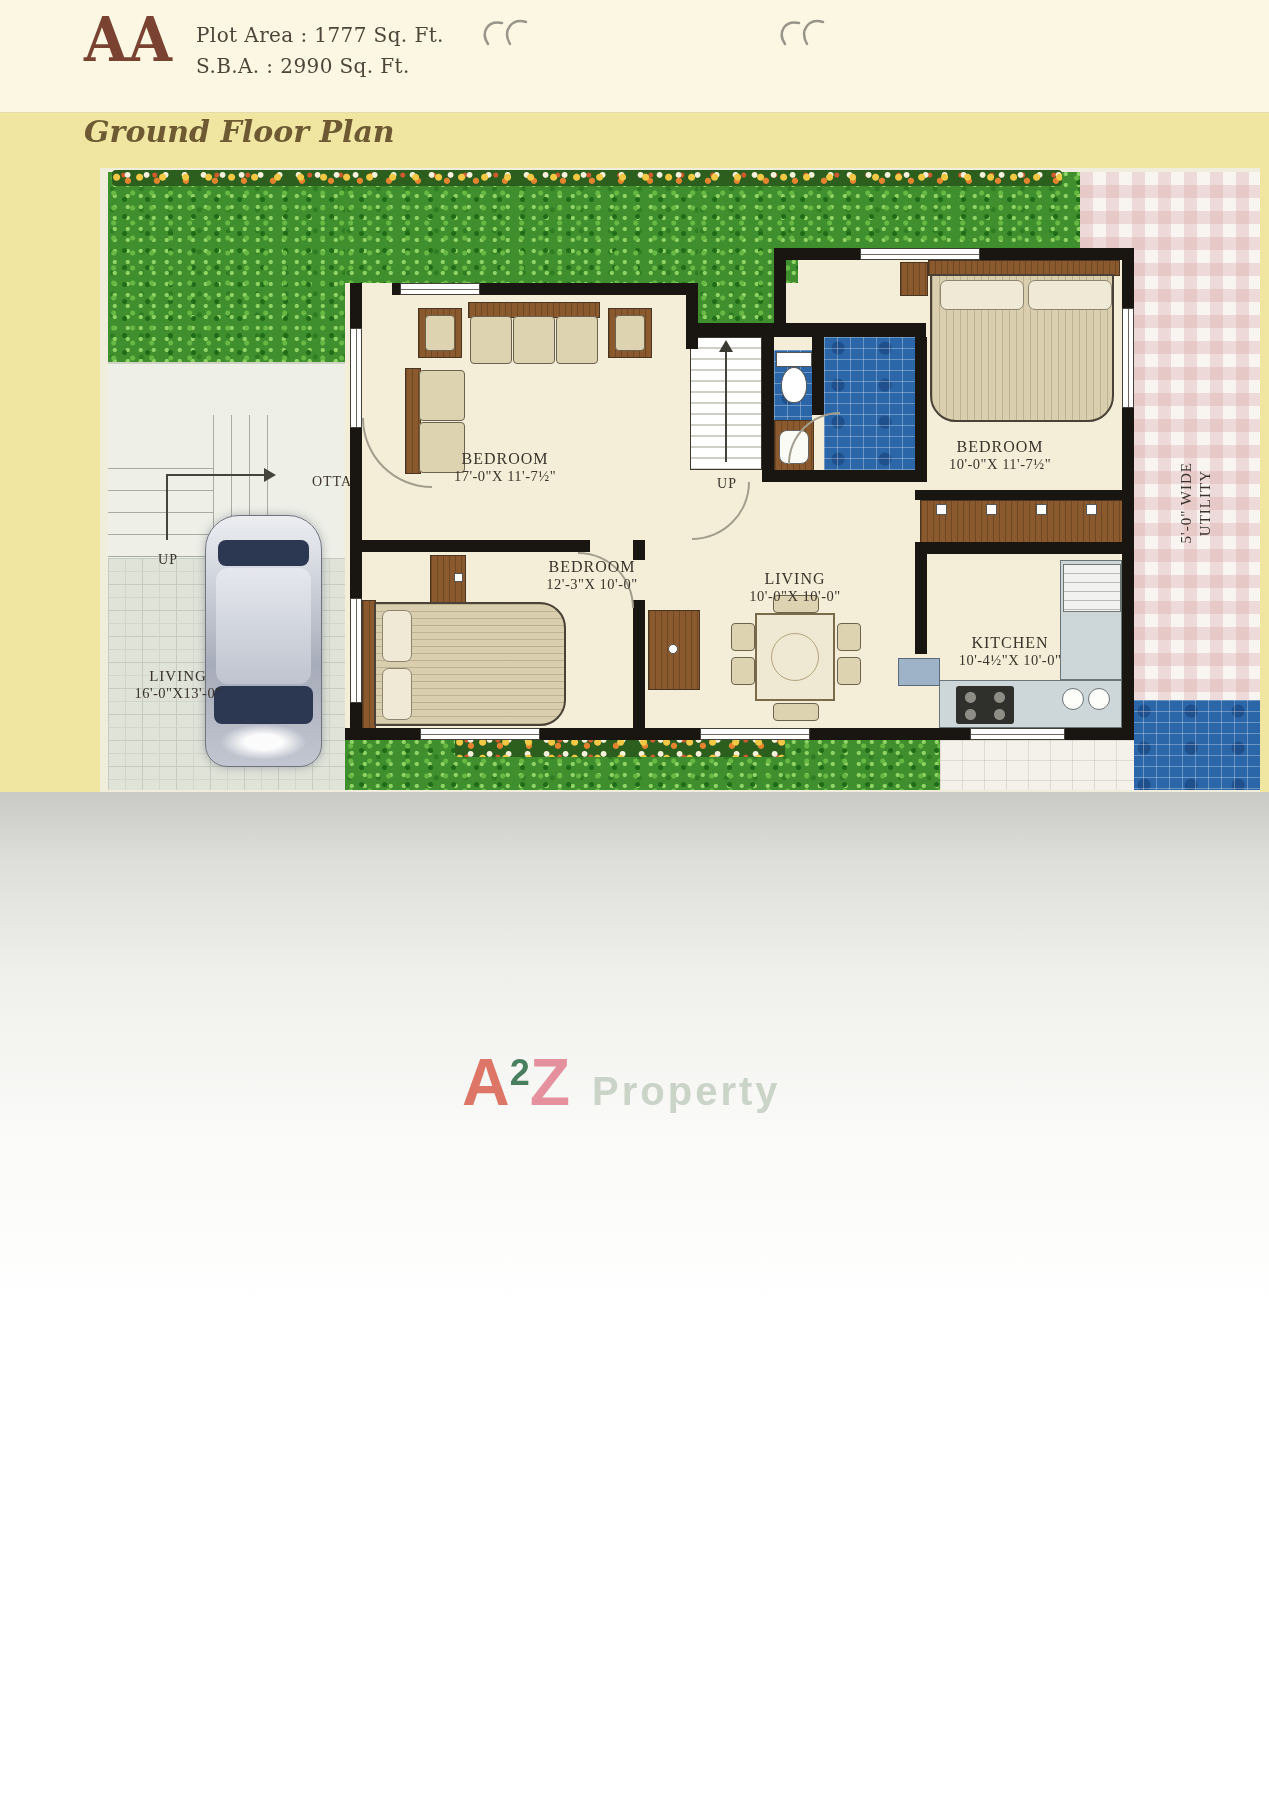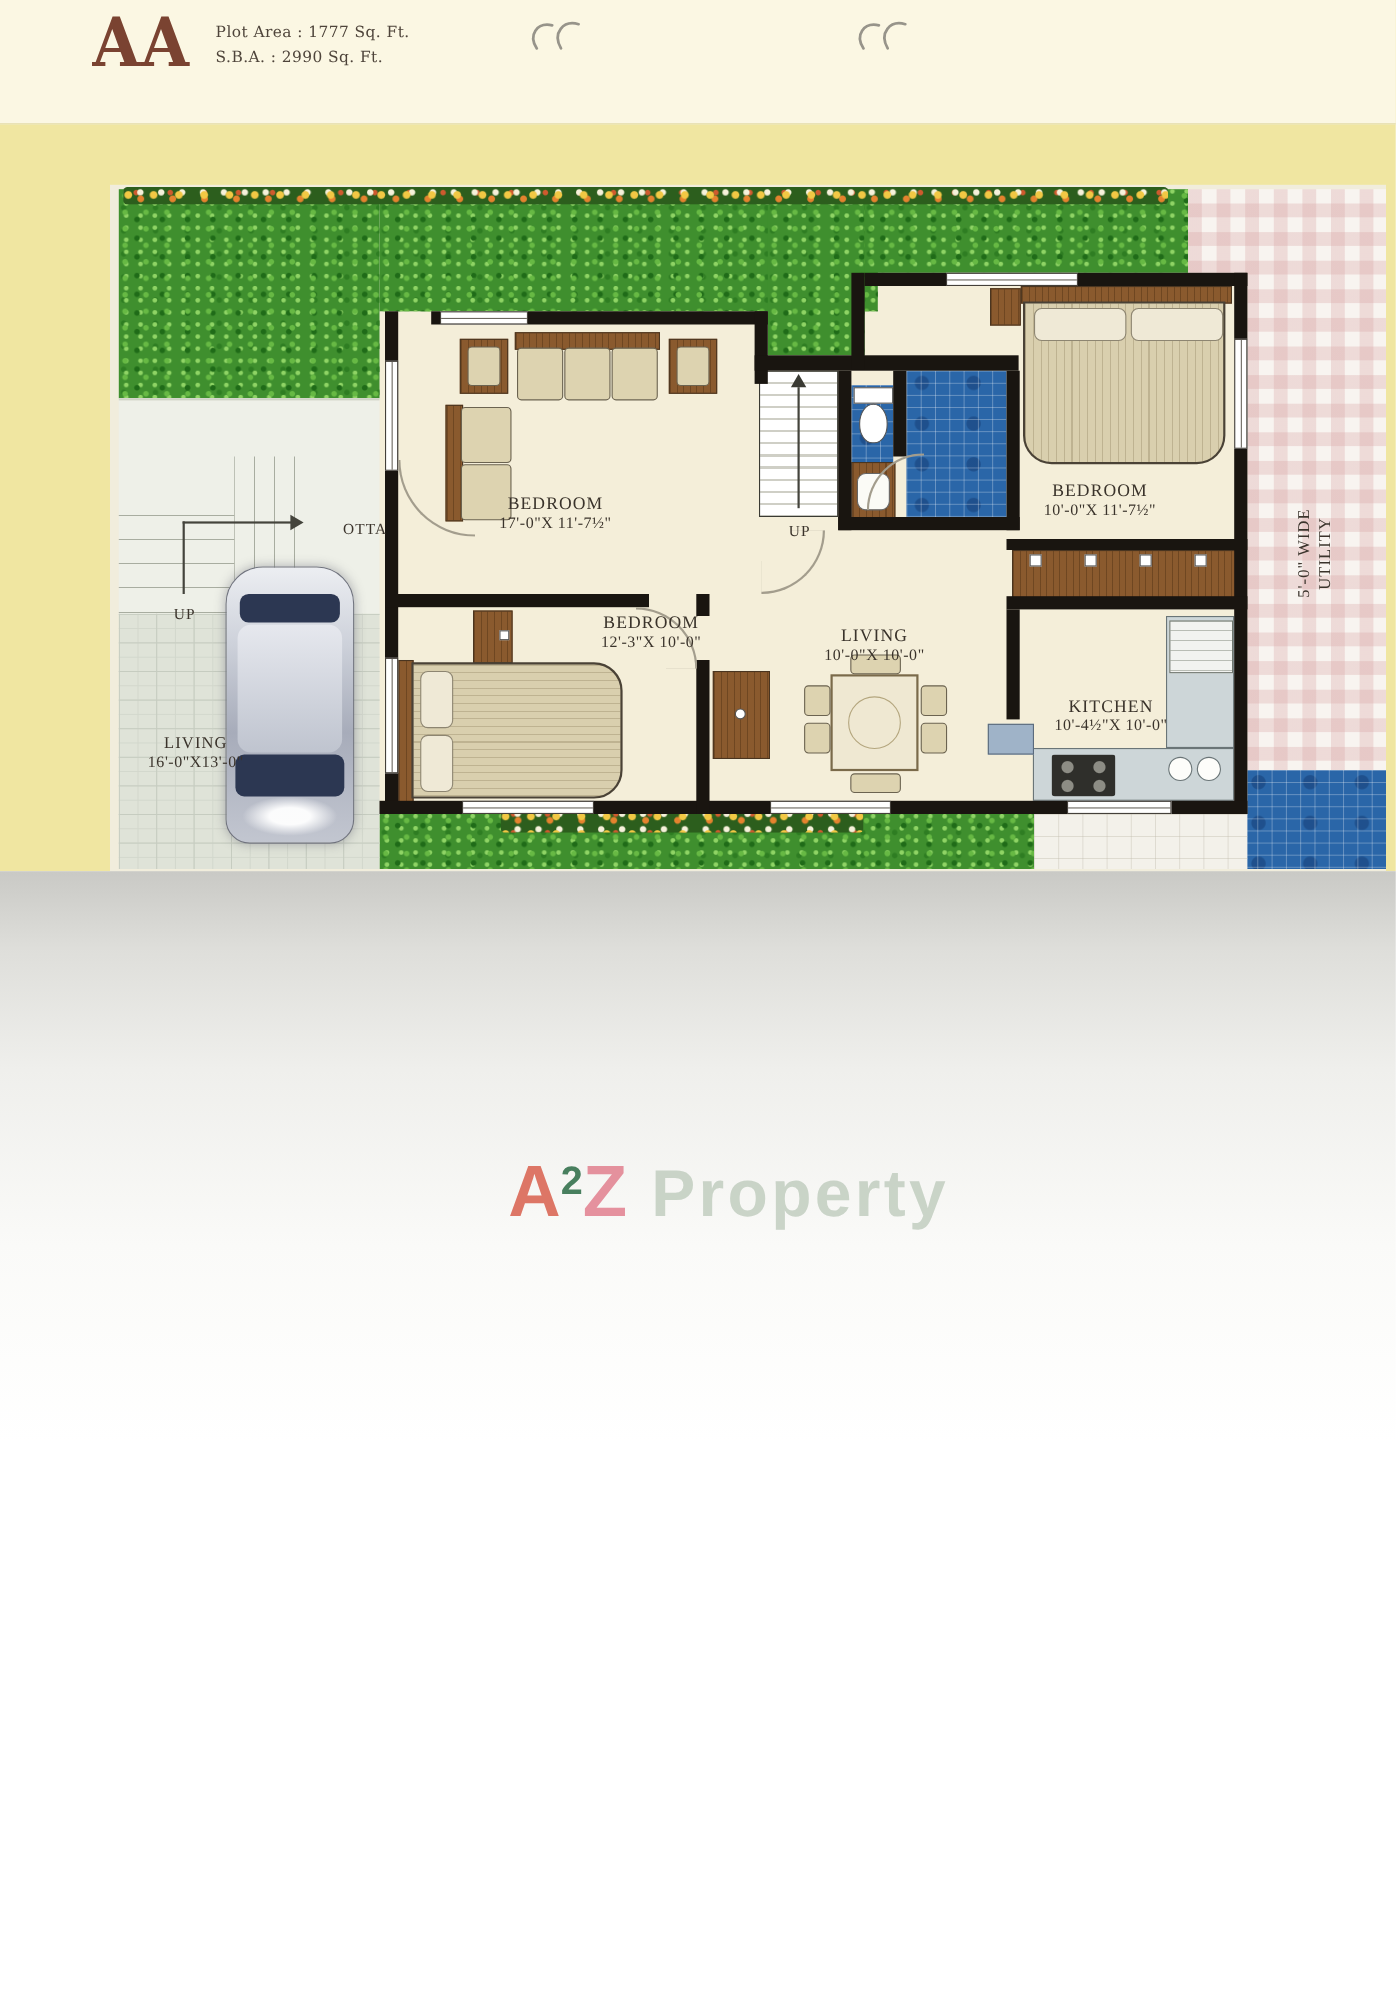--- a/index.html
+++ b/index.html
@@ -8,21 +8,21 @@
   .abs{position:absolute;}
 
   
   .page{position:absolute;left:0;top:0;width:1269px;height:792px;
         background:var(--page-yellow,#f0e6a1);}
   .hdr{position:absolute;left:0;top:0;width:1269px;height:112px;
        background:var(--header-cream,#fbf7e3);border-bottom:1px solid #e4dcab;}
   .aa{position:absolute;left:84px;top:6px;font-family:"DejaVu Serif",serif;font-weight:bold;
       font-size:56px;color:var(--accent-brown,#7a4331);transform:scaleY(1.1);letter-spacing:1px;}
   .plot{position:absolute;left:196px;top:20px;font-family:"DejaVu Serif",serif;
-        font-size:14px;color:#4e443a;line-height:1.55;letter-spacing:.4px;}
+        font-size:20px;color:#4e443a;line-height:1.55;letter-spacing:.4px;}
   .curl{position:absolute;top:16px;}
   .logo{position:absolute;left:968px;top:0;width:160px;height:100px;text-align:center;}
   .logo-text{margin-top:-6px;font-family:"Liberation Sans",sans-serif;font-weight:bold;
              font-size:17px;letter-spacing:5px;color:#221d18;}
   .title{position:absolute;left:84px;top:114px;font-family:"DejaVu Serif",serif;
          font-style:italic;font-weight:600;font-size:30px;color:var(--title-brown,#6d5a33);}
 
   
   .plan{position:absolute;left:100px;top:168px;width:1160px;height:624px;background:#f1eddc;}
   .floor{background:var(--floor-cream,#f4eed9);}
@@ -131,21 +131,21 @@
   .wm-url{position:absolute;left:24px;top:748px;z-index:6;font-family:"Liberation Sans",sans-serif;
           font-weight:bold;font-size:31px;letter-spacing:2px;color:rgba(225,225,216,.85);
           text-shadow:0 0 2px rgba(120,120,110,.35);}
   .below{position:absolute;left:0;top:792px;width:1269px;height:1022px;
          background:linear-gradient(180deg,#c9c9c5 0px,#dededa 70px,#efefec 180px,#fafaf8 340px,#ffffff 520px);}
   .wm-brand{position:absolute;left:462px;top:252px;font-family:"Liberation Sans",sans-serif;
             font-weight:bold;opacity:.85;white-space:nowrap;}
   .wm-brand .wa{font-size:66px;color:#d9604e;}
   .wm-brand .w2{font-size:36px;color:#2a6b45;position:relative;top:-20px;}
   .wm-brand .wz{font-size:66px;color:#e2808f;margin-right:22px;}
-  .wm-brand .wp{font-size:60px;color:#c2cec0;letter-spacing:3px;}
+  .wm-brand .wp{font-size:40px;color:#c2cec0;letter-spacing:3px;}
 </style>
 </head>
 <body>
 
 <div class="stage">
   <div class="page">
 
     <div class="hdr">
       <div class="aa">AA</div>
       <div class="plot">
@@ -155,20 +155,21 @@
       <svg class="curl" style="left:478px;" width="56" height="34" viewBox="0 0 56 34">
         <path d="M10,28 C2,16 10,4 24,7" fill="none" stroke="#97948a" stroke-width="2.5" stroke-linecap="round"></path>
         <path d="M32,28 C24,14 34,2 48,6" fill="none" stroke="#97948a" stroke-width="2.5" stroke-linecap="round"></path>
       </svg>
       <svg class="curl" style="left:775px;" width="56" height="34" viewBox="0 0 56 34">
         <path d="M10,28 C2,16 10,4 24,7" fill="none" stroke="#97948a" stroke-width="2.5" stroke-linecap="round"></path>
         <path d="M32,28 C24,14 34,2 48,6" fill="none" stroke="#97948a" stroke-width="2.5" stroke-linecap="round"></path>
       </svg>
     </div>
 
+    <div class="title">Ground Floor Plan</div>
 
     <div class="plan">
 
       <div class="abs checker" style="left:980px;top:4px;width:180px;height:528px;"></div>
       <div class="abs bluetile" style="left:1030px;top:532px;width:130px;height:90px;"></div>
       <div class="abs path" style="left:840px;top:572px;width:194px;height:50px;"></div>
       <div class="abs floor" style="left:245px;top:80px;width:789px;height:492px;"></div>
       <div class="abs grass" style="left:8px;top:4px;width:237px;height:190px;"></div>
       <div class="abs grass" style="left:245px;top:4px;width:453px;height:111px;"></div>
       <div class="abs grass" style="left:598px;top:4px;width:88px;height:151px;"></div>

